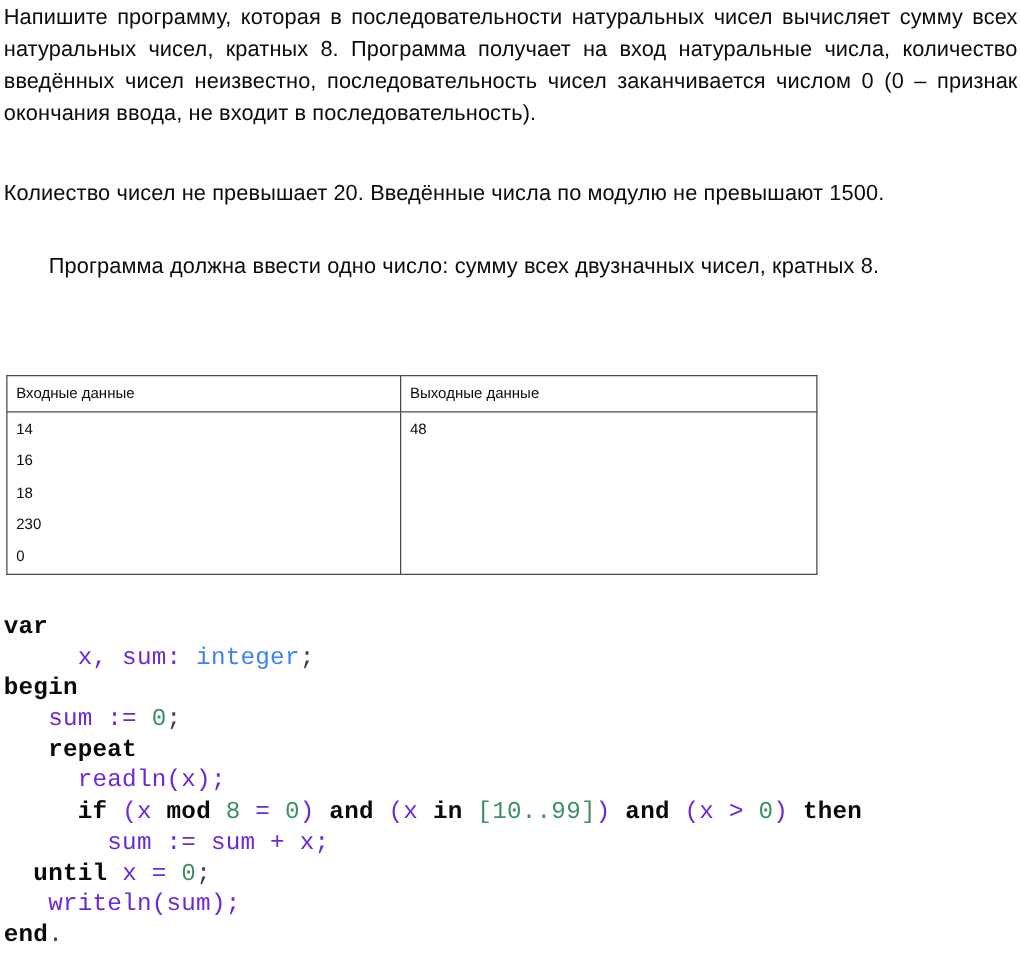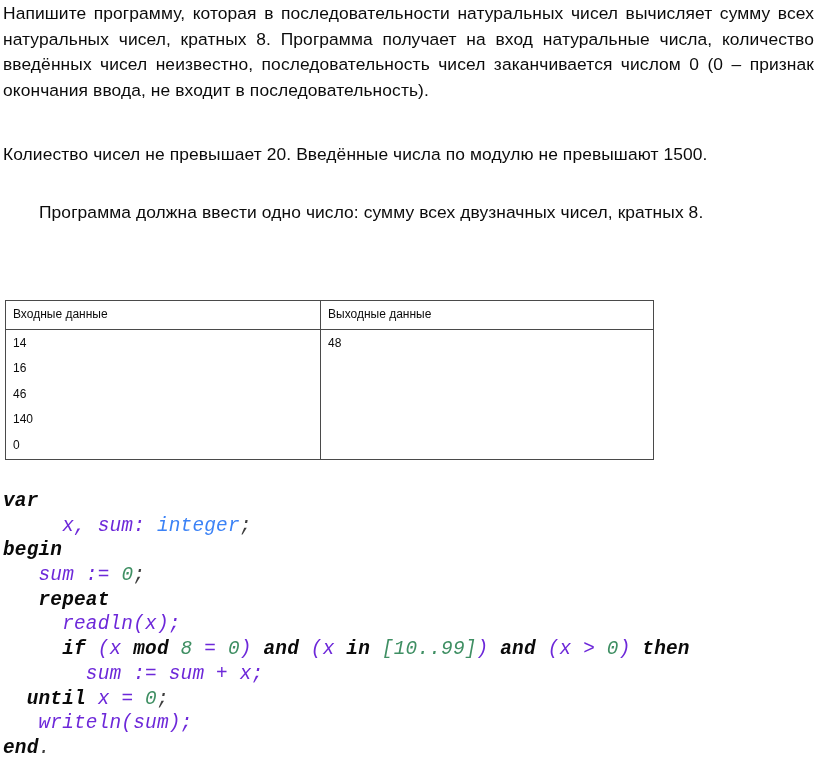--- a/index.html
+++ b/index.html
@@ -94,21 +94,20 @@
     font-size: 19.4px;
     line-height: 24.7px;
     white-space: pre;
     color: #3d3d3d;
     letter-spacing: 0.2px;
   }
   .code .ln {
     display: block;
     height: 24.7px;
     white-space: pre;
-    font-style: italic;
   }
   .kw  { color: #0a0a0a; font-weight: bold; }
   .typ { color: #3b82f6; text-align: right; }
   .num { color: #3f8f63; }
   .id  { color: #6d28d9; }
   .pun { color: #3d3d3d; }
 </style>
 </head>
 <body>
 
@@ -131,22 +130,22 @@
         <th>Входные данные</th>
         <th>Выходные данные</th>
       </tr>
     </thead>
     <tbody>
       <tr>
         <td>
           <ul class="io-lines" id="input-lines">
               <li>14</li>
               <li>16</li>
-              <li>46</li>
-              <li>140</li>
+              <li>18</li>
+              <li>230</li>
               <li>0</li>
             </ul>
         </td>
         <td>
           <ul class="io-lines" id="output-lines">
               <li>48</li>
             </ul>
         </td>
       </tr>
     </tbody>

